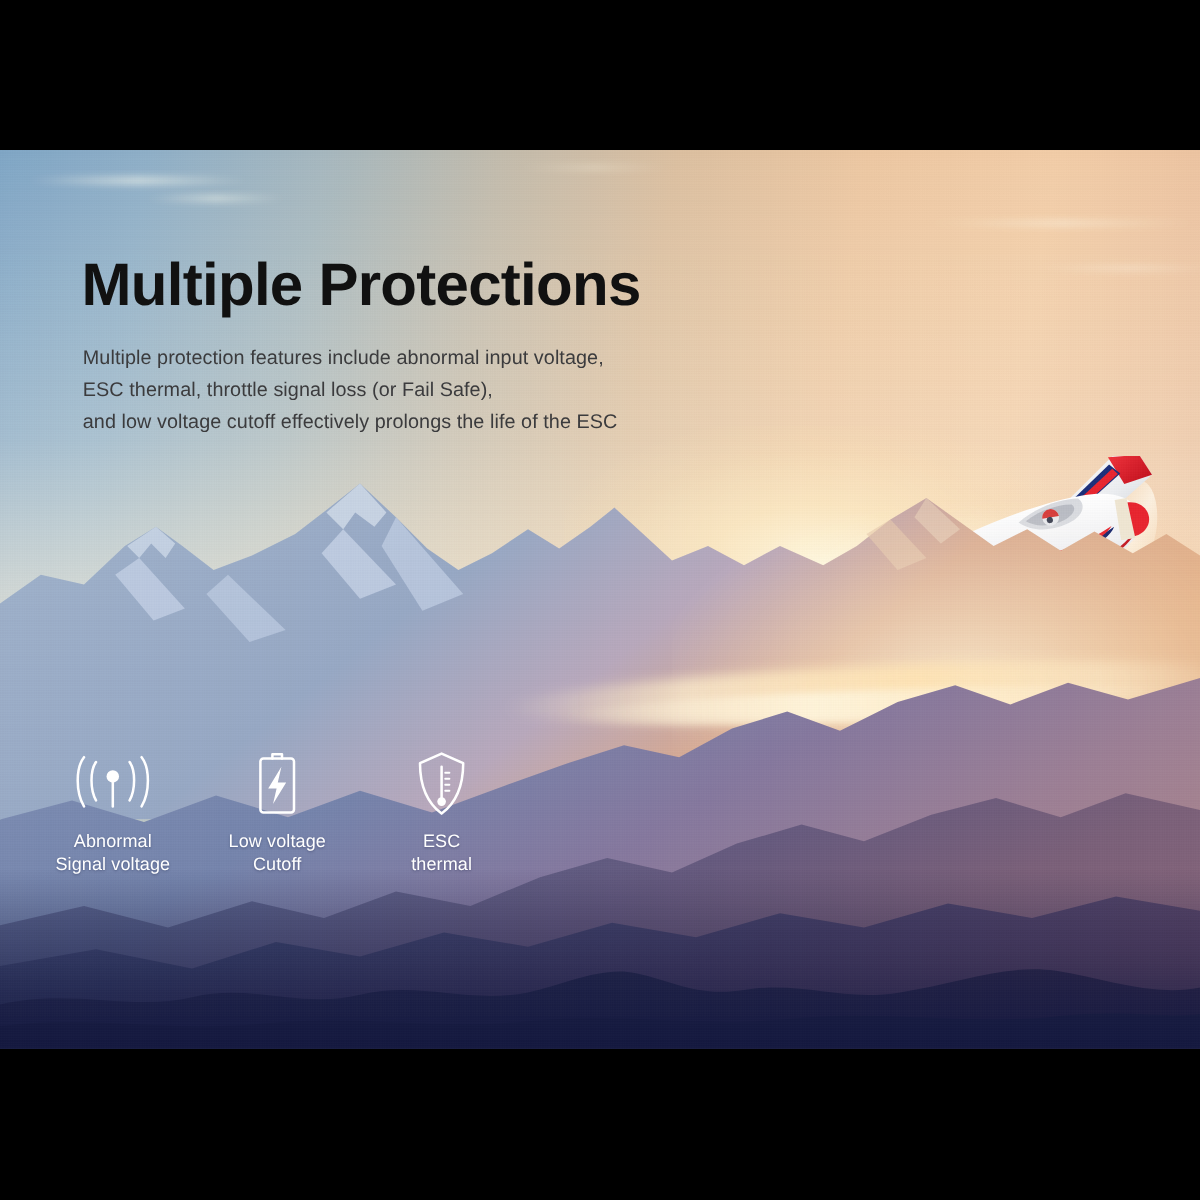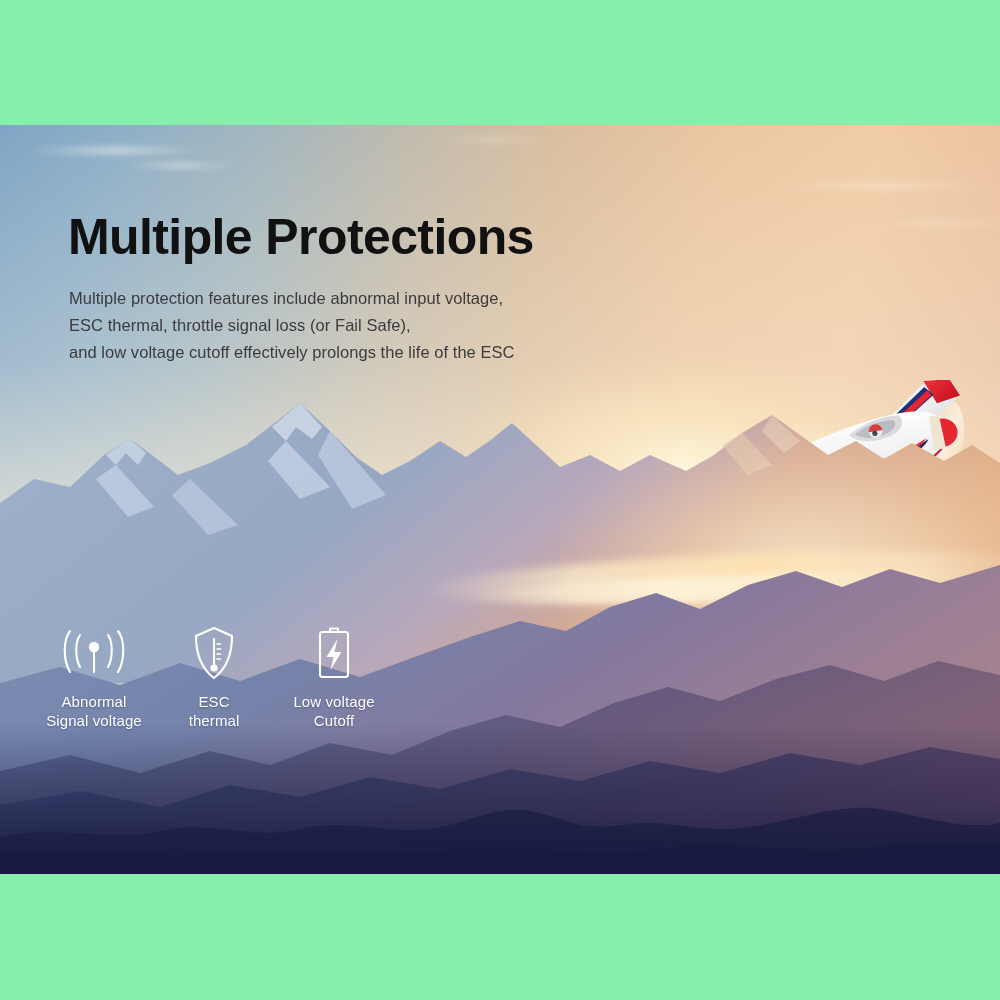--- a/index.html
+++ b/index.html
@@ -8,21 +8,21 @@
     width:1000px;height:1000px;
     background:#ffffff;
     font-family:"Liberation Sans", sans-serif;
     overflow:hidden;
   }
 
   
   #page{
     position:relative;
     width:1000px;height:1000px;
-    background:#86efac;
+    background:#000000;
   }
 
   
   #banner{
     position:absolute;
     left:0; top:125px;
     width:1000px; height:749px;
     overflow:hidden;
     background:#14183f;
   }
@@ -87,21 +87,21 @@
   
   .ridge{position:absolute;left:0;width:1000px;}
   .ridge svg{display:block;width:100%;height:100%;}
 
   
   #icon-row{
     position:absolute;
     left:34px; top:500px;
     width:480px;
     display:flex;
-    gap:0;
+    gap:17px;
   }
   .feature{
     width:120px;
     display:flex;flex-direction:column;align-items:center;
   }
   .feature .glyph{
     height:56px;
     display:flex;align-items:center;justify-content:center;
     margin-bottom:11px;
   }
@@ -397,20 +397,34 @@
             <path d="M19 8 C14 15 14 31 19 40"></path>
             <path d="M57 4 C64 13 64 33 57 45"></path>
             <path d="M47 8 C52 15 52 31 47 40"></path>
             <circle cx="33" cy="20" r="5.2" fill="#ffffff" stroke="none"></circle>
             <path d="M33 25 L33 45"></path>
           </svg>
         </div>
         <div class="cap">
           <span>Abnormal</span><br>
           <span>Signal voltage</span>
+        </div>
+      </div>
+
+      <div class="feature">
+        <div class="glyph">
+          <svg width="44" height="56" viewBox="0 0 44 56" fill="none" stroke="#ffffff" stroke-width="2.1" stroke-linejoin="round">
+            <rect x="8" y="7" width="28" height="45" rx="2.5"></rect>
+            <path d="M18 7 L18 3.5 L26 3.5 L26 7" stroke-linecap="round"></path>
+            <path d="M25.5 14 L14.5 32 L21.5 32 L18.5 45 L29.5 27 L22.5 27 Z" fill="#ffffff" stroke="none"></path>
+          </svg>
+        </div>
+        <div class="cap">
+          <span>Low voltage</span><br>
+          <span>Cutoff</span>
         </div>
       </div>
 
       <div class="feature">
         <div class="glyph">
           <svg width="48" height="56" viewBox="0 0 48 56" fill="none" stroke="#ffffff" stroke-width="2.1" stroke-linecap="round" stroke-linejoin="round">
             <path d="M24 3 L42 11 C42 30 36 44 24 53 C12 44 6 30 6 11 Z"></path>
             <path d="M24 14 L24 40"></path>
             <circle cx="24" cy="43" r="3.6" fill="#ffffff" stroke="none"></circle>
             <path d="M27 19 L30.5 19" stroke-width="1.6"></path>
@@ -418,31 +432,17 @@
             <path d="M27 29 L30.5 29" stroke-width="1.6"></path>
             <path d="M27 34 L30.5 34" stroke-width="1.6"></path>
           </svg>
         </div>
         <div class="cap">
           <span>ESC</span><br>
           <span>thermal</span>
         </div>
       </div>
 
-      <div class="feature">
-        <div class="glyph">
-          <svg width="44" height="56" viewBox="0 0 44 56" fill="none" stroke="#ffffff" stroke-width="2.1" stroke-linejoin="round">
-            <rect x="8" y="7" width="28" height="45" rx="2.5"></rect>
-            <path d="M18 7 L18 3.5 L26 3.5 L26 7" stroke-linecap="round"></path>
-            <path d="M25.5 14 L14.5 32 L21.5 32 L18.5 45 L29.5 27 L22.5 27 Z" fill="#ffffff" stroke="none"></path>
-          </svg>
-        </div>
-        <div class="cap">
-          <span>Low voltage</span><br>
-          <span>Cutoff</span>
-        </div>
-      </div>
-
 
     </div>
 
   </div>
 </div>
 
 </body></html>

